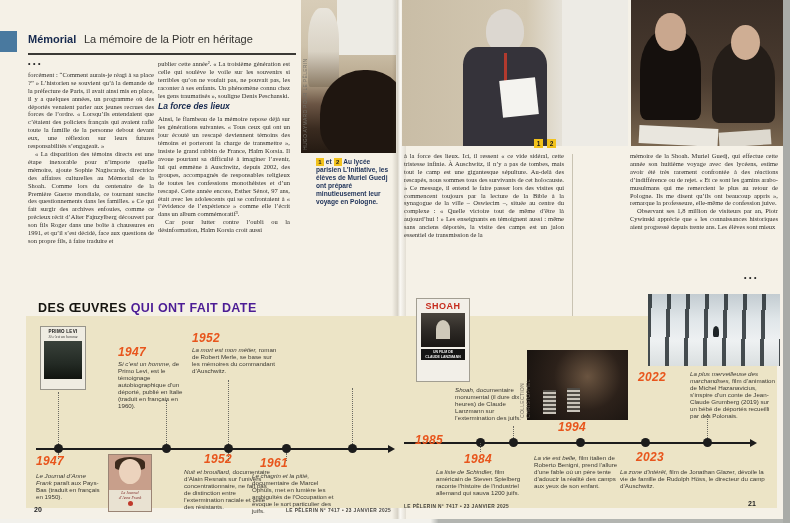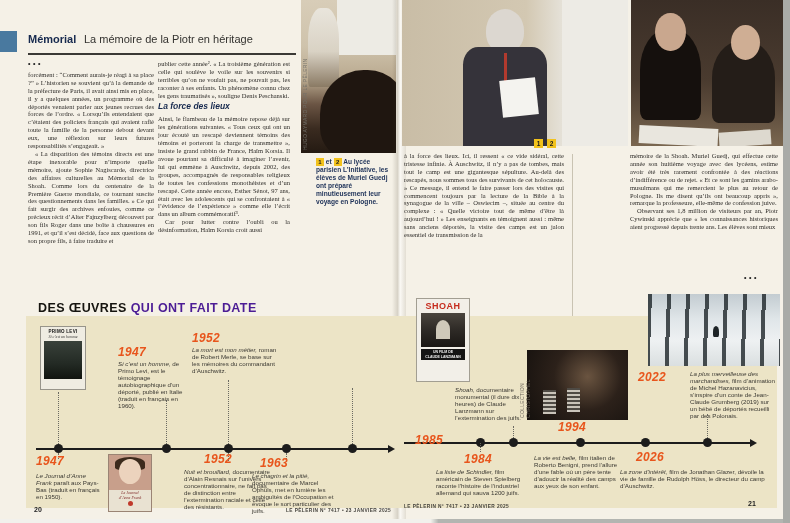--- a/index.html
+++ b/index.html
@@ -267,31 +267,31 @@
     <div class="tl-text"><i>Si c’est un homme,</i><span> de Primo Levi, est le témoignage autobiographique d’un déporté, publié en Italie (traduit en français en 1960).</span></div>
   </div>
   <div id="e1" class="abs tl">
     <div class="tl-year">1952</div>
     <div class="tl-text"><i>La mort est mon métier,</i><span> roman de Robert Merle, se base sur les mémoires du commandant d’Auschwitz.</span></div>
   </div>
   <div id="e3y" class="abs tl-year">1947</div>
   <div id="e3t" class="abs tl-text"><i>Le Journal d’Anne Frank</i><span> paraît aux Pays-Bas (traduit en français en 1950).</span></div>
   <div id="e4y" class="abs tl-year">1952</div>
   <div id="e4t" class="abs tl-text"><i>Nuit et brouillard,</i><span> documentaire d’Alain Resnais sur l’univers concentrationnaire, ne fait pas de distinction entre l’extermination raciale et celle des résistants.</span></div>
-  <div id="e5y" class="abs tl-year">1963</div>
+  <div id="e5y" class="abs tl-year">1961</div>
   <div id="e5t" class="abs tl-text"><i>Le chagrin et la pitié,</i><span> documentaire de Marcel Ophüls, met en lumière les ambiguïtés de l’Occupation et évoque le sort particulier des juifs.</span></div>
   <div id="e6y" class="abs tl-year">1985</div>
   <div id="e6t" class="abs tl-text"><i>Shoah,</i><span> documentaire monumental (il dure dix heures) de Claude Lanzmann sur l’extermination des juifs.</span></div>
   <div id="e7y" class="abs tl-year">1984</div>
   <div id="e7t" class="abs tl-text"><i>La liste de Schindler,</i><span> film américain de Steven Spielberg raconte l’histoire de l’industriel allemand qui sauva 1200 juifs.</span></div>
   <div id="e8y" class="abs tl-year">1994</div>
   <div id="e8t" class="abs tl-text"><i>La vie est belle,</i><span> film italien de Roberto Benigni, prend l’allure d’une fable où un père tente d’adoucir la réalité des camps aux yeux de son enfant.</span></div>
   <div id="e9y" class="abs tl-year">2022</div>
   <div id="e9t" class="abs tl-text"><i>La plus merveilleuse des marchandises,</i><span> film d’animation de Michel Hazanavicius, s’inspire d’un conte de Jean-Claude Grumberg (2019) sur un bébé de déportés recueilli par des Polonais.</span></div>
-  <div id="e10y" class="abs tl-year">2026</div>
+  <div id="e10y" class="abs tl-year">2023</div>
   <div id="e10t" class="abs tl-text"><i>La zone d’intérêt,</i><span> film de Jonathan Glazer, dévoile la vie de famille de Rudolph Höss, le directeur du camp d’Auschwitz.</span></div>
 
   <div id="pnL" class="abs pagenum">20</div>
   <div id="magL" class="abs mag">LE PÈLERIN N° 7417 • 23 JANVIER 2025</div>
   <div id="magR" class="abs mag">LE PÈLERIN N° 7417 • 23 JANVIER 2025</div>
   <div id="pnR" class="abs pagenum">21</div>
 
   <div id="scanRight" class="abs"></div>
   <div id="scanBottom" class="abs"></div>
 </div>

